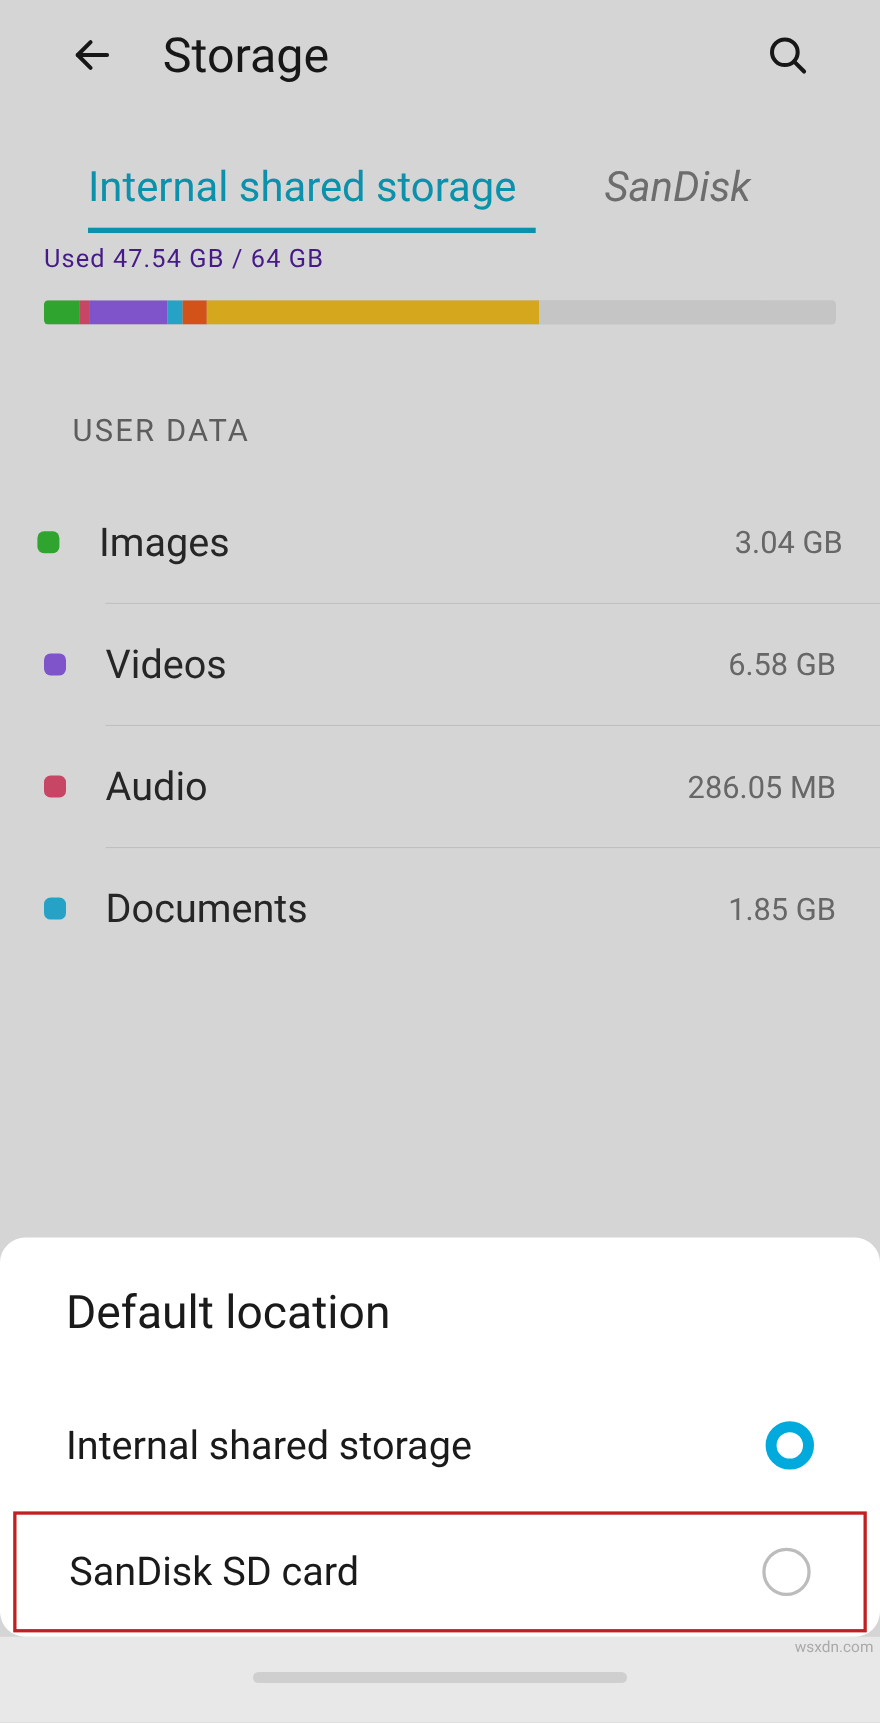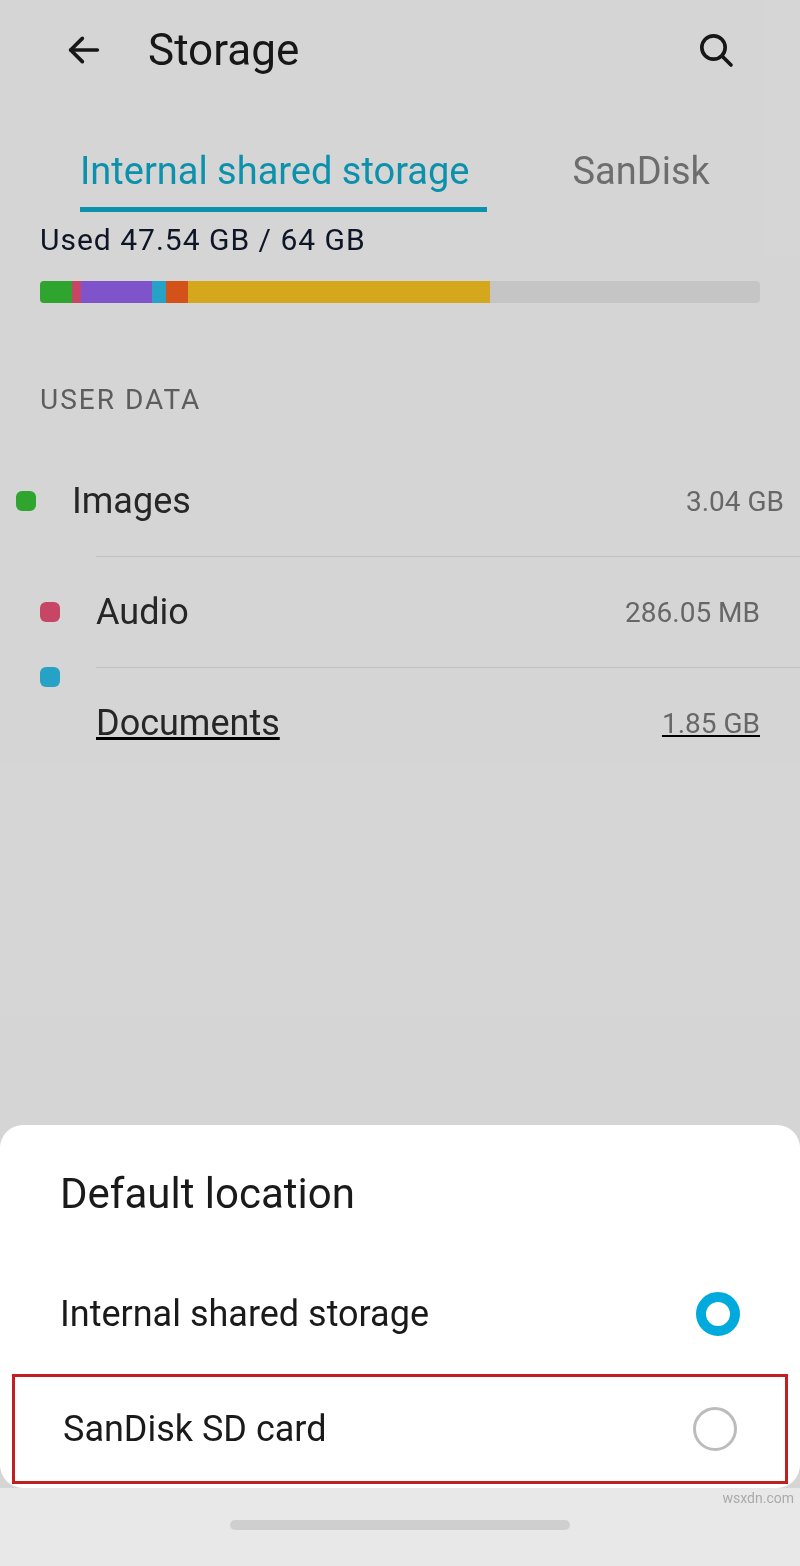--- a/index.html
+++ b/index.html
@@ -63,52 +63,54 @@
       white-space: nowrap;
     }
     .tab.active {
       color: #0d9ebb;
       border-bottom: 5px solid #0d9ebb;
       margin-left: 80px;
       padding-right: 18px;
     }
     .tab.inactive {
       color: #777;
-      margin-left: 85px;
+      margin-left: 62px;
+      font-style: italic;
     }
     .usage-text {
-      font-size: 30px;
-      color: #0f172a;
+      font-size: 23px;
+      color: #4c1d95;
       letter-spacing: 1px;
       padding: 10px 40px 14px 40px;
     }
     .usage-bar {
       display: flex;
       height: 22px;
       margin: 10px 40px 10px 40px;
       border-radius: 4px;
       overflow: hidden;
       background: #d6d6d6;
     }
     .seg { height: 100%; }
     .section-header {
       font-size: 28px;
       color: #656565;
       letter-spacing: 2px;
       padding: 70px 40px 30px 40px;
+      margin-left: 26px;
     }
     .row-inner { 
       display:flex; 
       align-items:center; 
       padding: 34px 40px 34px 0; 
       border-top:1px solid #d0d0d0;
       margin-left:96px;
     }
     .row-first {
-      display:flex; align-items:center; padding:34px 16px;
+      display:flex; align-items:center; padding:34px 34px;
     }
     .dot {
       width: 20px;
       height: 20px;
       border-radius: 6px;
       margin-right: 36px;
       flex-shrink: 0;
     }
     .row-label {
       font-size: 36px;
@@ -242,28 +244,37 @@
 <div class="section-header">USER DATA</div>
 
 <div id="rows">
     <div class="row-first">
       <div class="dot" style="background:#34b334"></div>
       <div class="row-label">Images</div>
       <div class="row-value">3.04 GB</div>
     </div>
     <div style="display: flex; align-items: center;">
       <div style="width: 96px; display: flex; justify-content: flex-start; padding-left: 40px;">
+        <div class="dot" style="background:#8a5bdc;margin-right:0"></div>
+      </div>
+      <div class="row-inner" style="flex: 1 1 0%; margin-left: 0px; padding-right: 40px;">
+        <div class="row-label">Videos</div>
+        <div class="row-value">6.58 GB</div>
+      </div>
+    </div>
+    <div style="display: flex; align-items: center;">
+      <div style="width: 96px; display: flex; justify-content: flex-start; padding-left: 40px;">
         <div class="dot" style="background:#d84d6e;margin-right:0"></div>
       </div>
       <div class="row-inner" style="flex: 1 1 0%; margin-left: 0px; padding-right: 40px;">
         <div class="row-label">Audio</div>
         <div class="row-value">286.05 MB</div>
       </div>
     </div>
-    <div style="display: flex;  text-decoration: underline;">
+    <div style="display: flex; align-items: center;">
       <div style="width: 96px; display: flex; justify-content: flex-start; padding-left: 40px;">
         <div class="dot" style="background:#2bb0d8;margin-right:0"></div>
       </div>
       <div class="row-inner" style="flex: 1 1 0%; margin-left: 0px; padding-right: 40px;">
         <div class="row-label">Documents</div>
         <div class="row-value">1.85 GB</div>
       </div>
     </div>
   </div>
 

